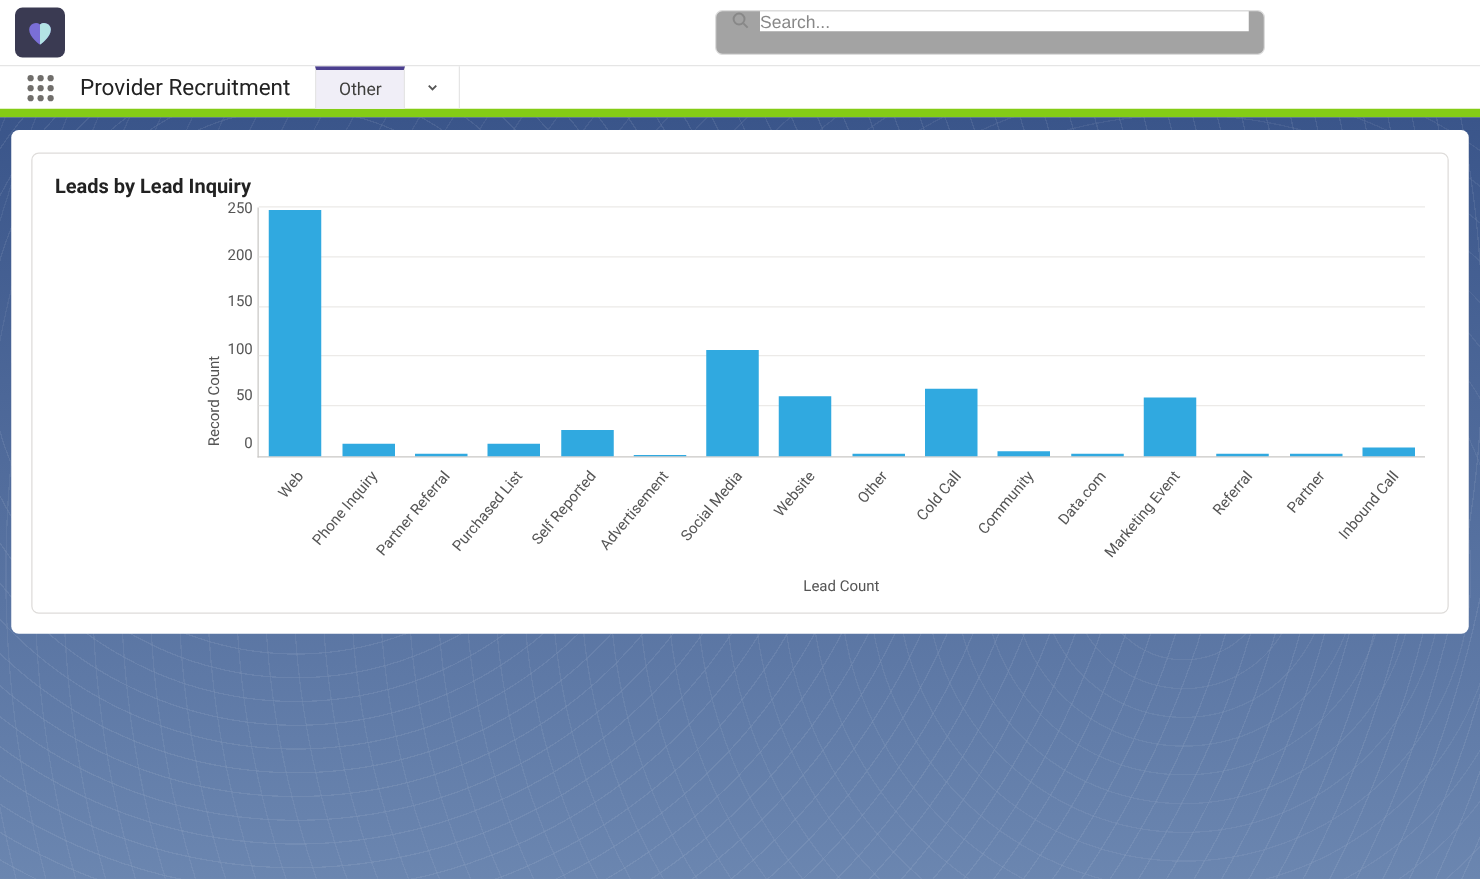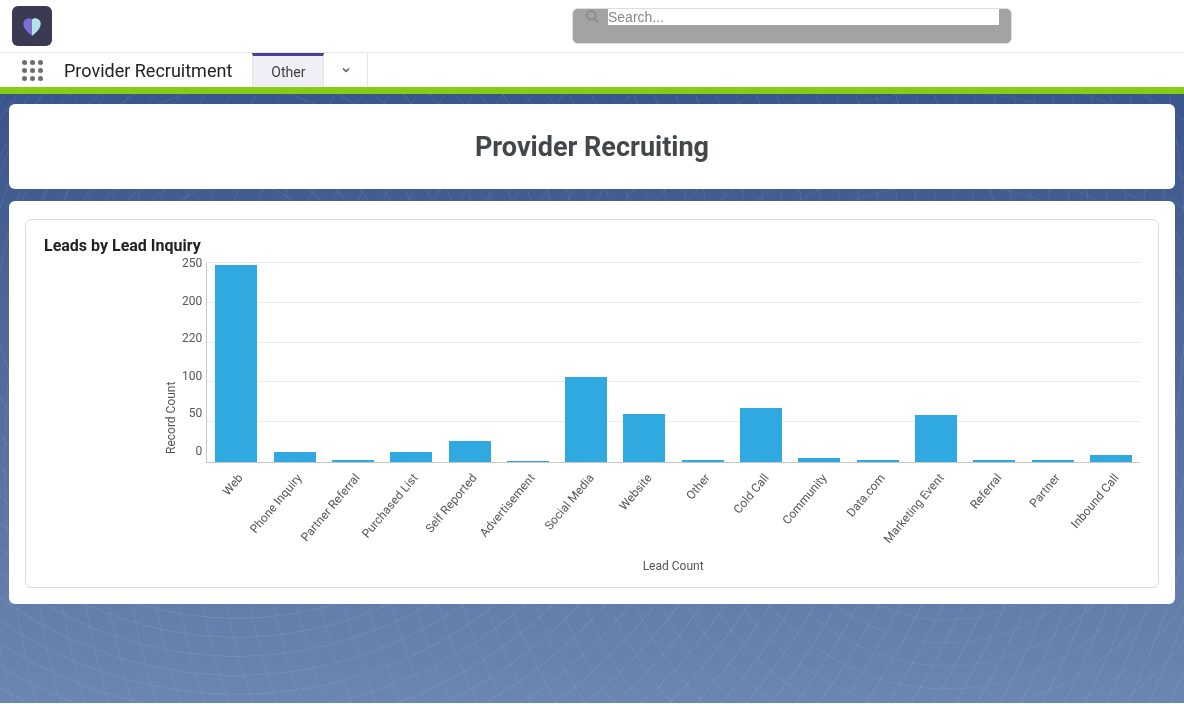--- a/index.html
+++ b/index.html
@@ -318,36 +318,33 @@
   <div class="tab-dropdown">
     <svg width="12" height="12" viewBox="0 0 24 24" fill="none" stroke="#555" stroke-width="3">
       <polyline points="6 9 12 15 18 9"></polyline>
     </svg>
   </div>
 </div>
 
 <div class="content-area">
   <div class="topo-overlay"></div>
 
-  <div class="page-title-card">
-    <h1>Provider Recruiting</h1>
-  </div>
 
   <div class="main-card">
 
     <div class="chart-card">
       <div class="chart-title">Leads by Lead Inquiry</div>
 
       <div class="chart-body">
         <div class="y-axis-area">
           <div class="y-axis-label">Record Count</div>
           <div class="y-ticks" id="y-ticks">
               <div>250</div>
               <div>200</div>
-              <div>220</div>
+              <div>150</div>
               <div>100</div>
               <div>50</div>
               <div>0</div>
             </div>
         </div>
         <div class="plot-wrapper">
           <div class="plot-area" id="plot-area">
             <div class="gridlines" id="gridlines">
                 <div style="bottom: 100%;"></div>
                 <div style="bottom: 80%;"></div>

